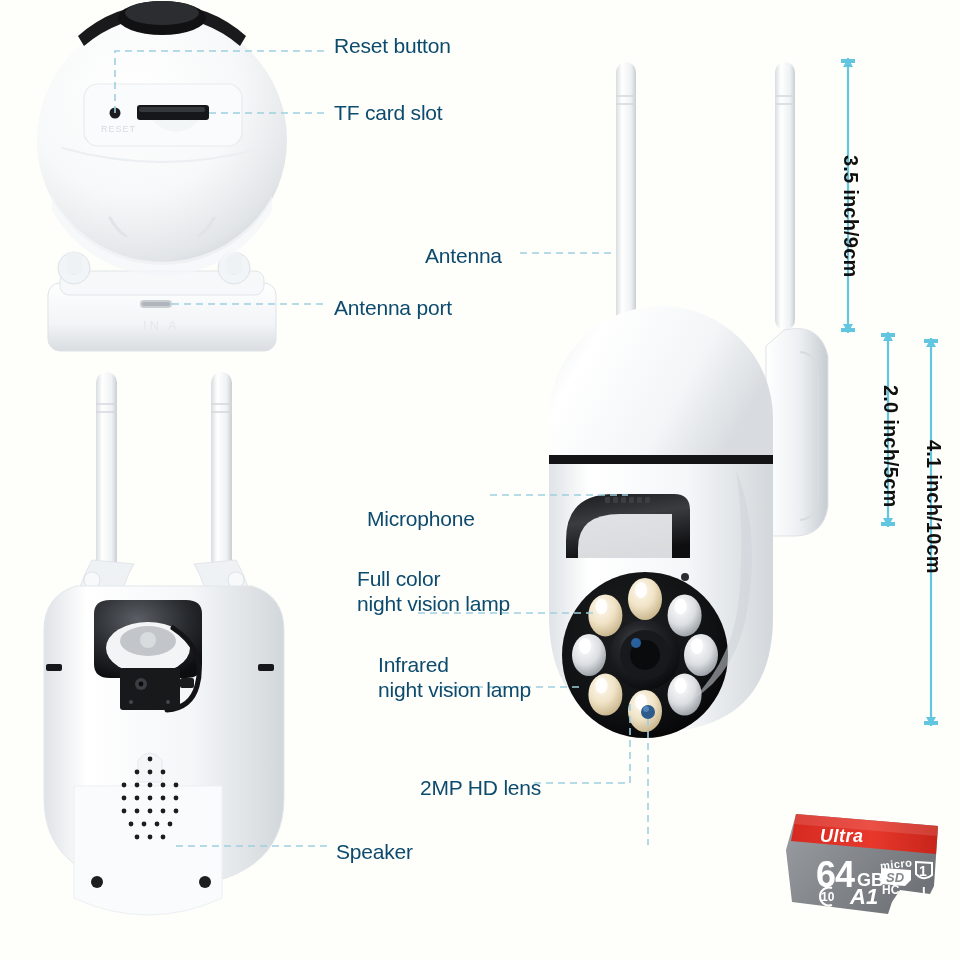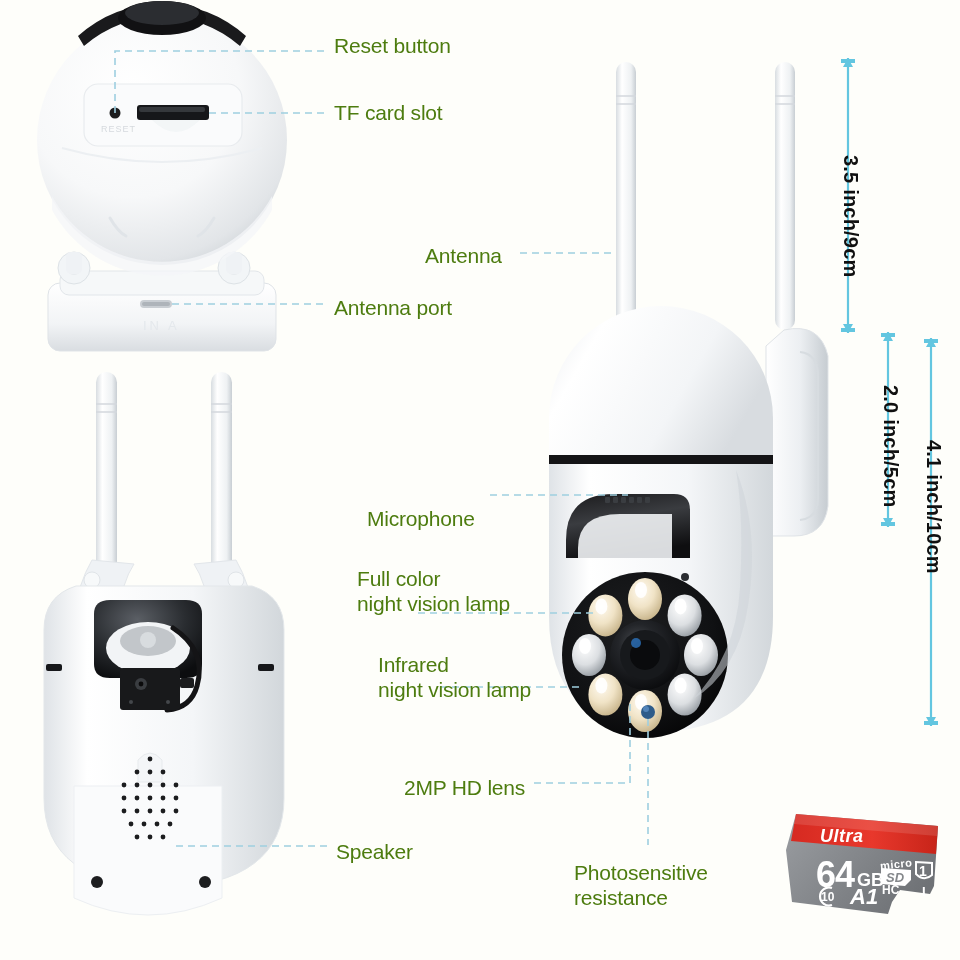--- a/index.html
+++ b/index.html
@@ -6,21 +6,21 @@
   body{
     width:960px;height:960px;
     background:#fefefa;
     font-family:"Liberation Sans",sans-serif;
     overflow:hidden;
     position:relative;
   }
   #stage{position:absolute;left:0;top:0;width:960px;height:960px;}
   .lbl{
     position:absolute;
-    color:#4d7c0f;
+    color:#0c4a6e;
     font-size:21px;
     line-height:25px;
     white-space:pre;
     letter-spacing:-0.2px;
   }
   .dim{
     position:absolute;
     color:#101010;
     font-size:20px;
     font-weight:bold;
@@ -367,24 +367,22 @@
 
   <div class="lbl" style="left:334px;top:33px;">Reset button</div>
   <div class="lbl" style="left:334px;top:100px;">TF card slot</div>
   <div class="lbl" style="left:425px;top:243px;">Antenna</div>
   <div class="lbl" style="left:334px;top:295px;">Antenna port</div>
   <div class="lbl" style="left:367px;top:506px;">Microphone</div>
   <div class="lbl" style="left:357px;top:566px;">Full color
 night vision lamp</div>
   <div class="lbl" style="left:378px;top:652px;">Infrared
 night vision lamp</div>
-  <div class="lbl" style="left:404px;top:775px;">2MP HD lens</div>
+  <div class="lbl" style="left:420px;top:775px;">2MP HD lens</div>
   <div class="lbl" style="left:336px;top:839px;">Speaker</div>
-  <div class="lbl" style="left:574px;top:860px;">Photosensitive
-resistance</div>
 
   <div class="dim" style="left:862px;top:155px;">3.5 inch/9cm</div>
   <div class="dim" style="left:902px;top:385px;">2.0 inch/5cm</div>
   <div class="dim" style="left:945px;top:440px;">4.1 inch/10cm</div>
 
   <div class="sd" style="left:780px;top:808px;width:166px;height:122px;">
     <svg width="166" height="122" viewBox="0 0 166 122">
       <defs>
         <linearGradient id="sdTop" x1="0" y1="0" x2="1" y2="0">
           <stop offset="0%" stop-color="#d62a21"></stop>

